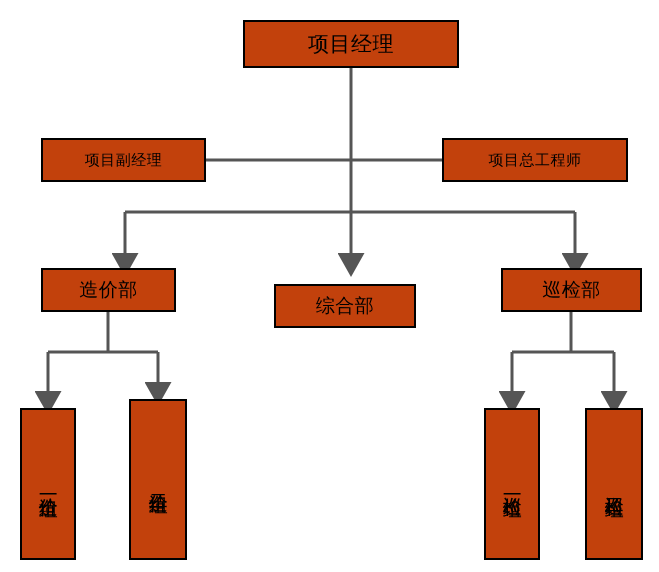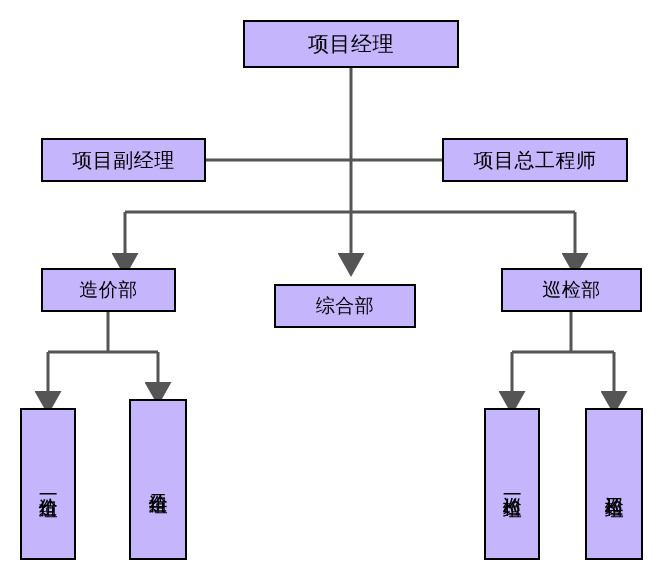--- a/index.html
+++ b/index.html
@@ -12,35 +12,35 @@
     width: 659px;
     height: 572px;
     background: #ffffff;
     font-family: "Liberation Sans", "DejaVu Sans", sans-serif;
     overflow: hidden;
   }
   .node {
     position: absolute;
     box-sizing: border-box;
     border: 2px solid #000000;
-    background: #c4b5fd;
+    background: #c2410c;
     display: flex;
     align-items: center;
     justify-content: center;
     text-align: center;
     color: #000000;
     z-index: 3;
   }
   .node .label {
     display: block;
     line-height: 1.12;
     letter-spacing: 0.5px;
   }
   .n-top { font-size: 21px; }
-  .n-mid { font-size: 20px; }
+  .n-mid { font-size: 15px; }
   .n-dept { font-size: 19px; }
   .n-leaf { font-size: 19px; }
   .n-leaf .label {
     writing-mode: vertical-rl;
     text-orientation: upright;
     line-height: 1.18;
     letter-spacing: 1px;
   }
   svg.edges {
     position: absolute;

